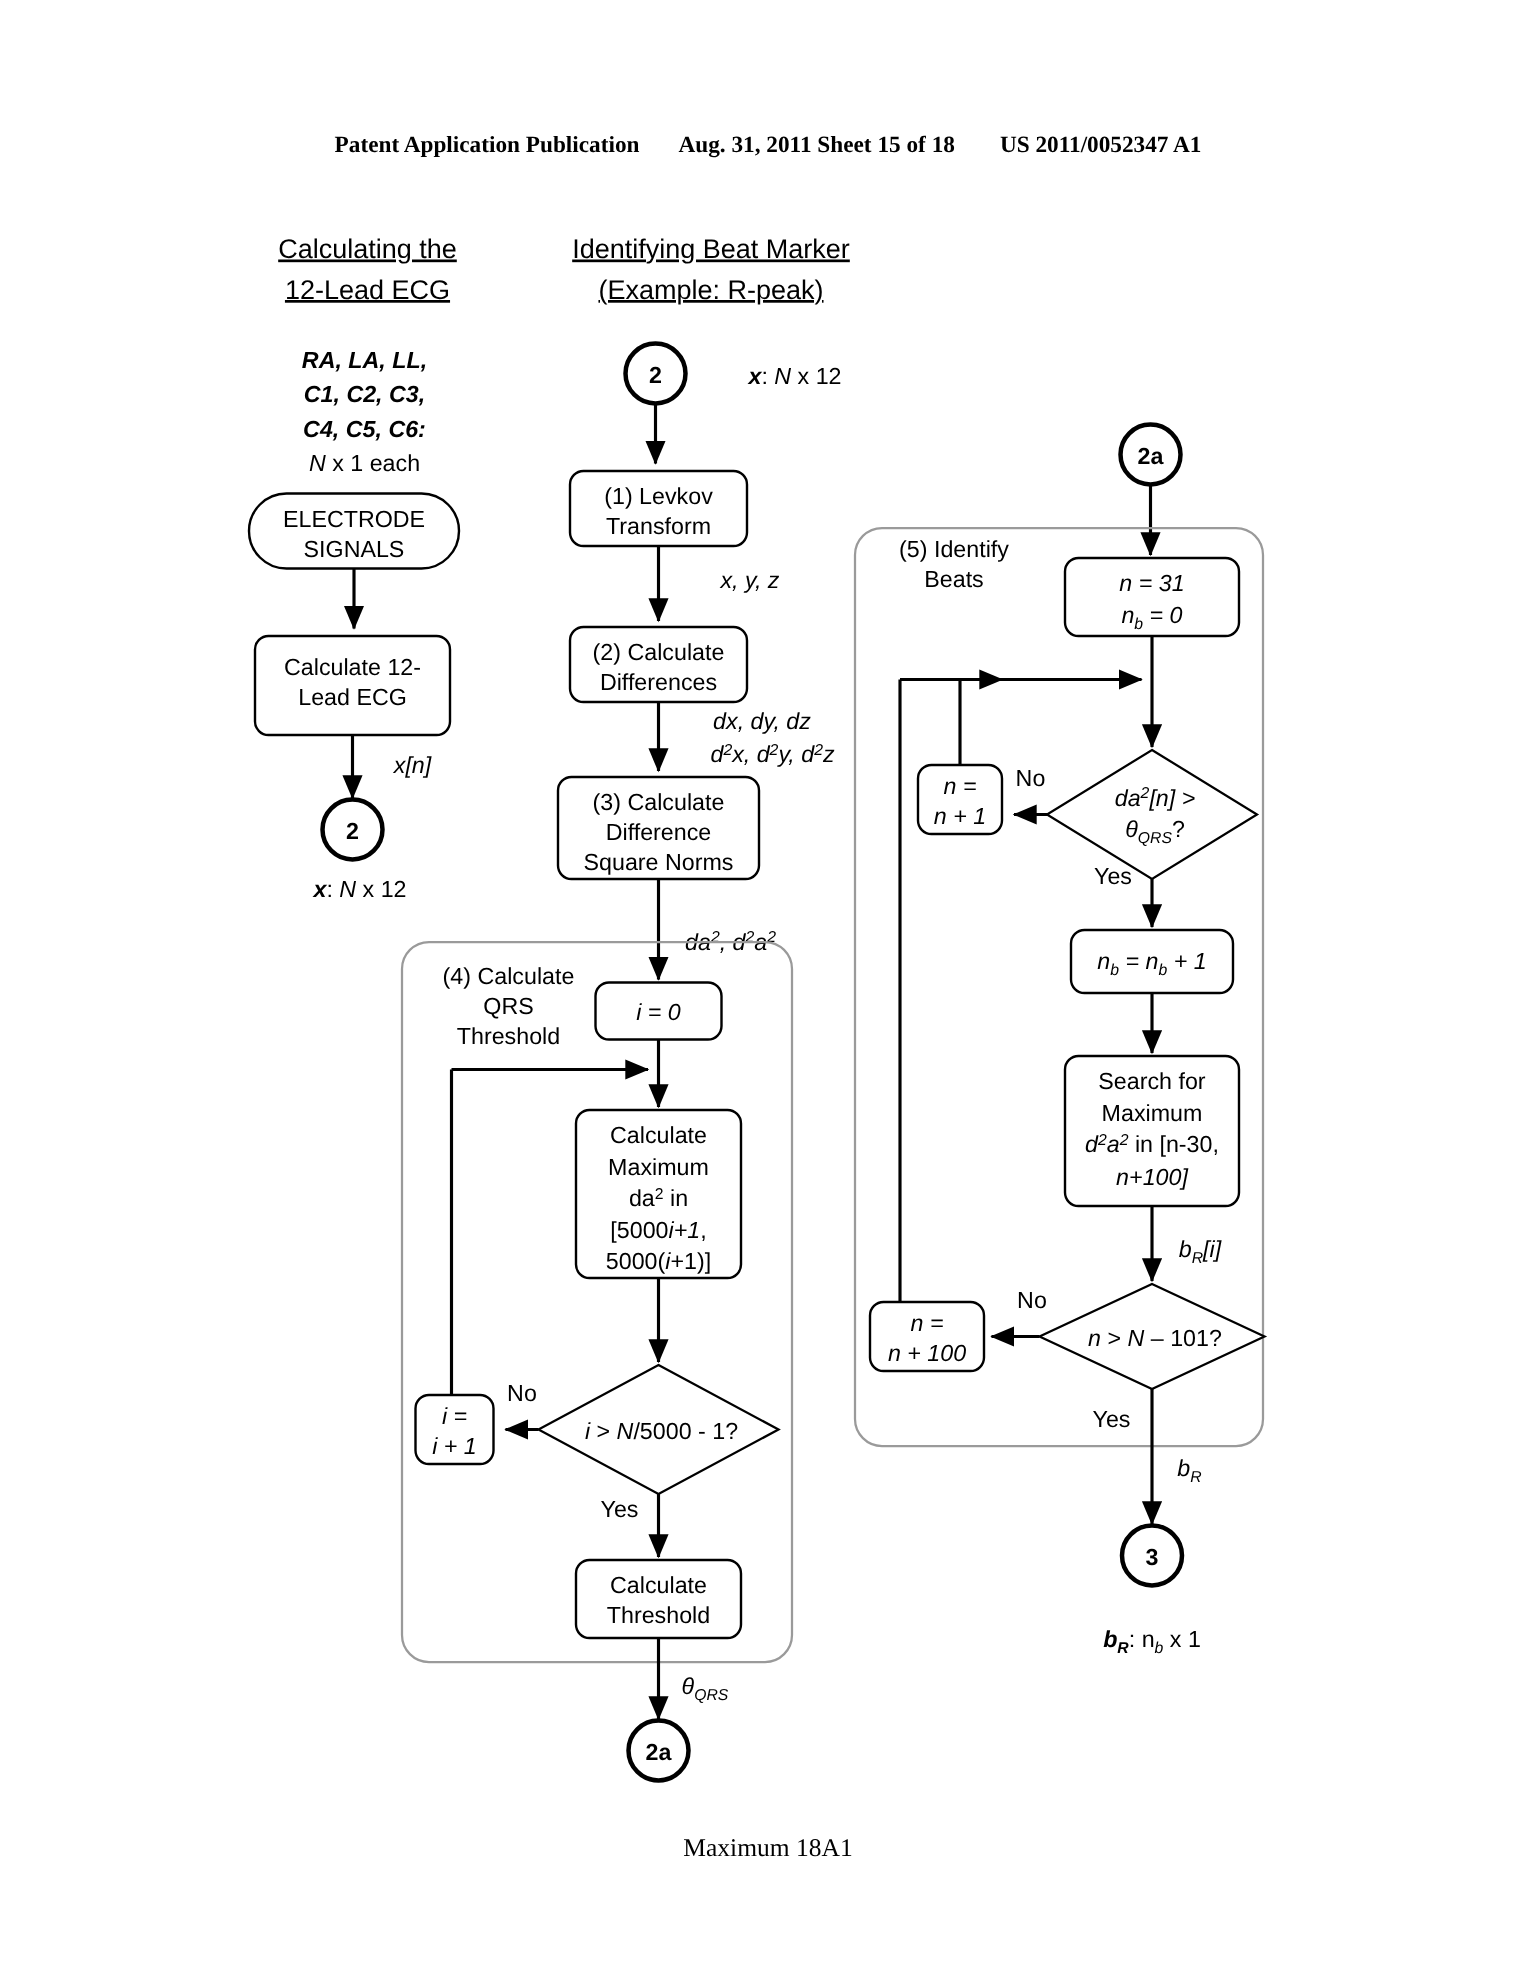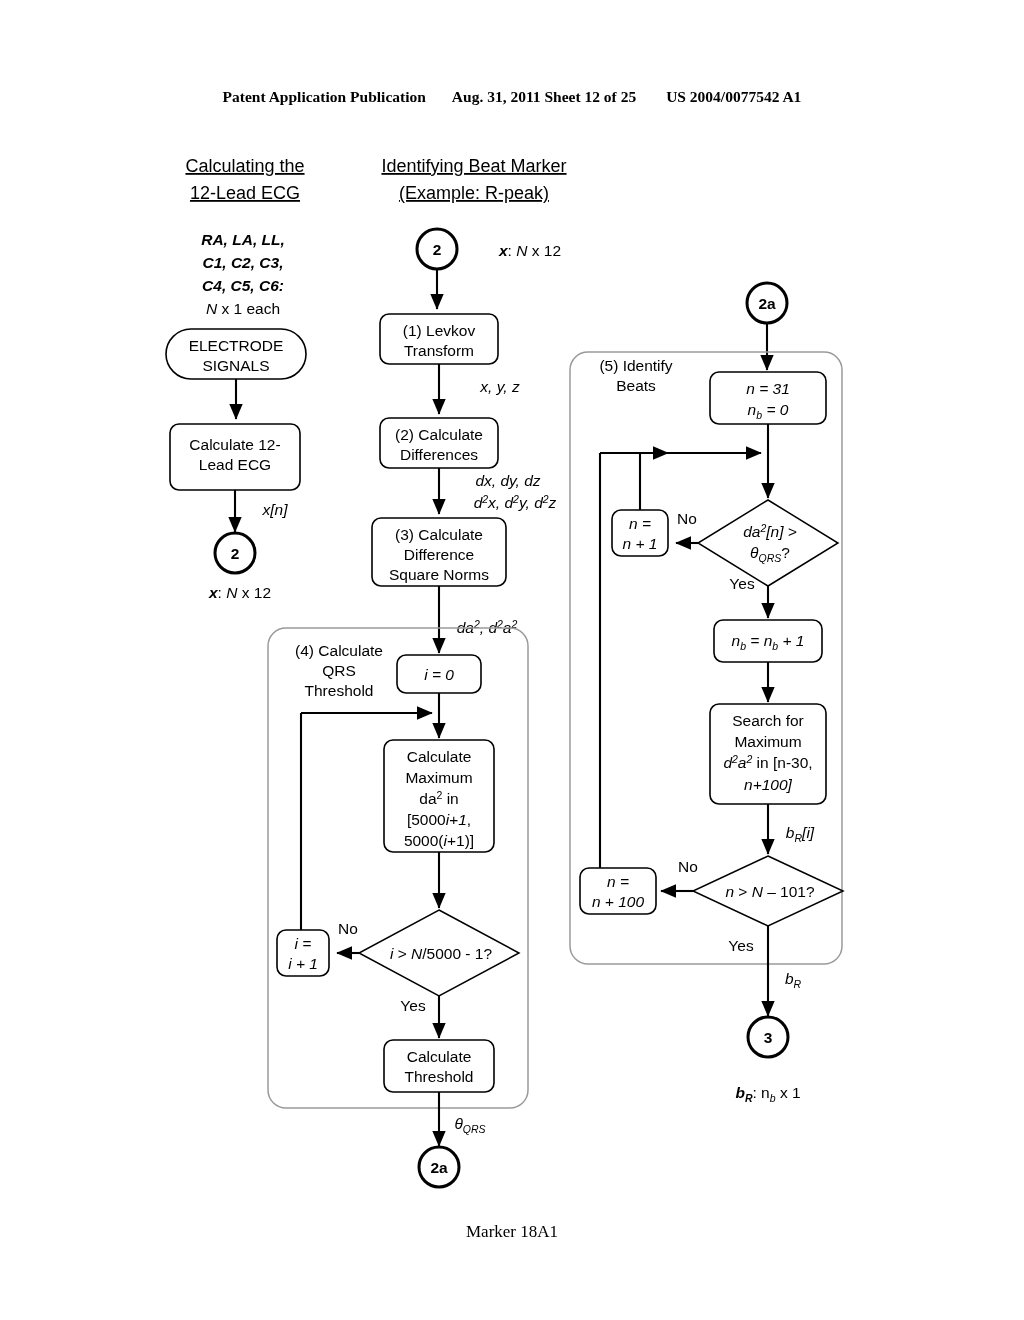--- a/index.html
+++ b/index.html
@@ -26,21 +26,21 @@
   .grp{fill:none;stroke:#9a9a9a;stroke-width:1.5;}
   .dia{fill:#fff;stroke:#000;stroke-width:1.5;}
   .cir{fill:#fff;stroke:#000;stroke-width:3;}
   .ln{stroke:#000;stroke-width:2.1;fill:none;}
   .ul{text-decoration:underline;}
 </style>
 </head>
 <body>
 
 <div class="hdr">
-  <span class="g1">Patent Application Publication</span><span class="g2"><span>Aug. 31, 2011</span> <span>Sheet 12 of 25</span></span><span>US 2004/0077542 A1</span>
+  <span class="g1">Patent Application Publication</span><span class="g2"><span>Aug. 31, 2011</span> <span>Sheet 15 of 18</span></span><span>US 2011/0052347 A1</span>
 </div>
 
 <svg id="sheet" viewBox="0 0 1024 1320">
   <defs>
     <marker id="ar" markerWidth="9" markerHeight="9" refX="7.2" refY="3.2" orient="auto">
       <path d="M0,0 L7.6,3.2 L0,6.4 z" fill="#000"></path>
     </marker>
   </defs>
 
   <text class="t18 ul" x="245" y="172">Calculating the</text>
@@ -205,13 +205,13 @@
   <path class="ln" d="M768,926 L768,1016" marker-end="url(#ar)"></path>
   <text class="t" x="741" y="951">Yes</text>
   <text class="t" x="793" y="984"><tspan class="it">b</tspan><tspan class="sub it" dy="4">R</tspan></text>
 
   <circle class="cir" cx="768" cy="1037" r="20"></circle>
   <text class="t bd" x="768" y="1043">3</text>
 
   <text class="t" x="768" y="1098"><tspan class="bi">b</tspan><tspan class="sub bi" dy="4">R</tspan><tspan dy="-4">:  n</tspan><tspan class="sub it" dy="4">b</tspan><tspan dy="-4"> x 1</tspan></text>
 </svg>
 
-<div class="cap">Marker 18A1</div>
+<div class="cap">Maximum 18A1</div>
 
 </body></html>

